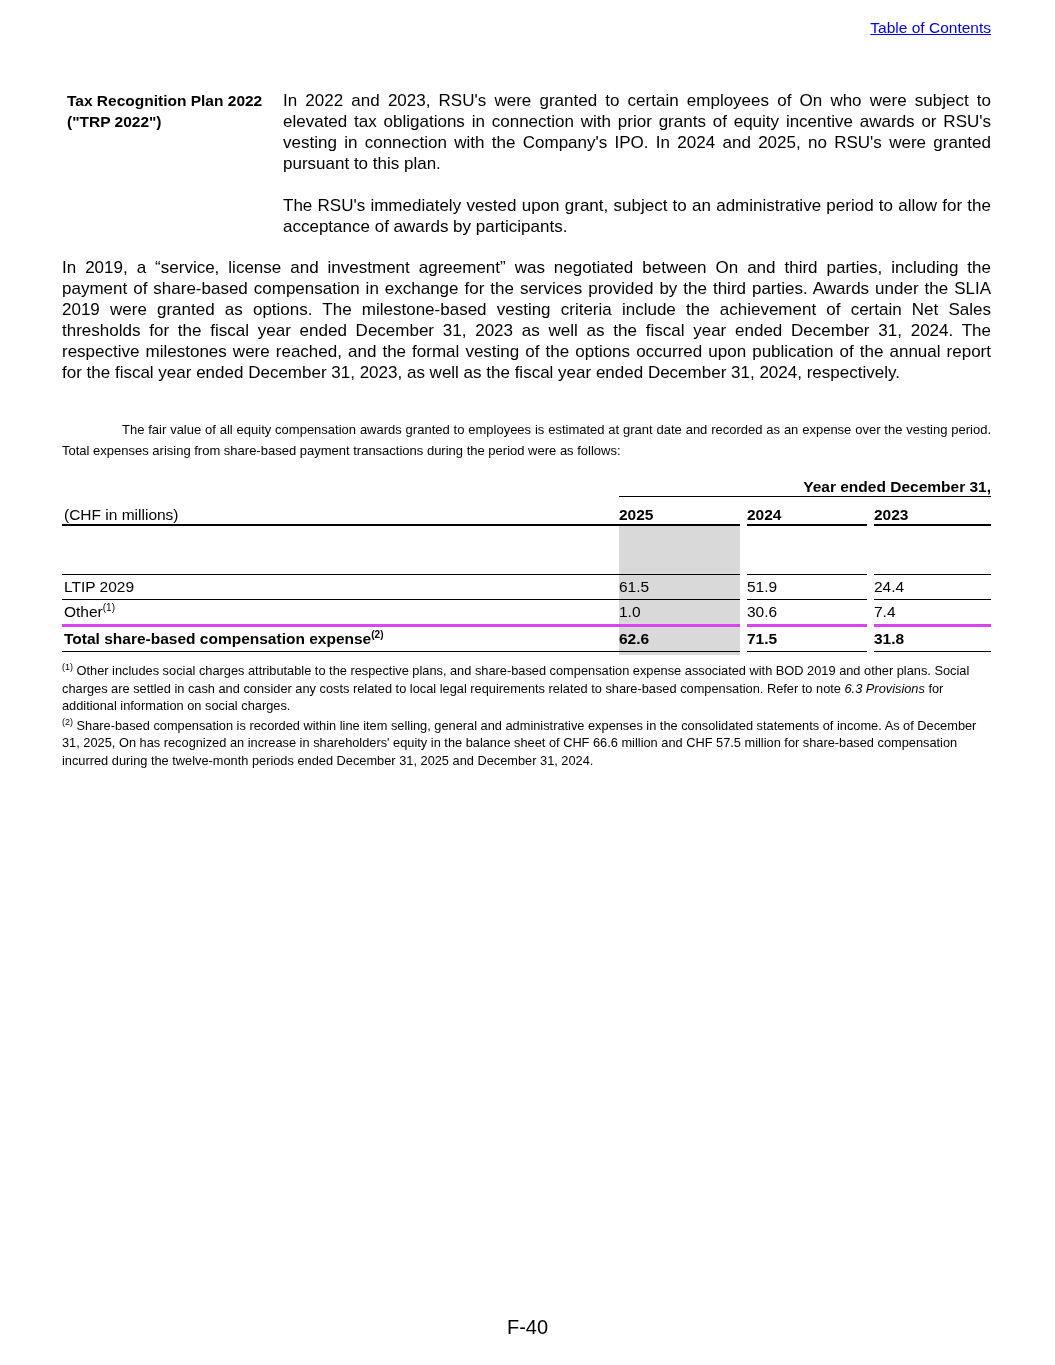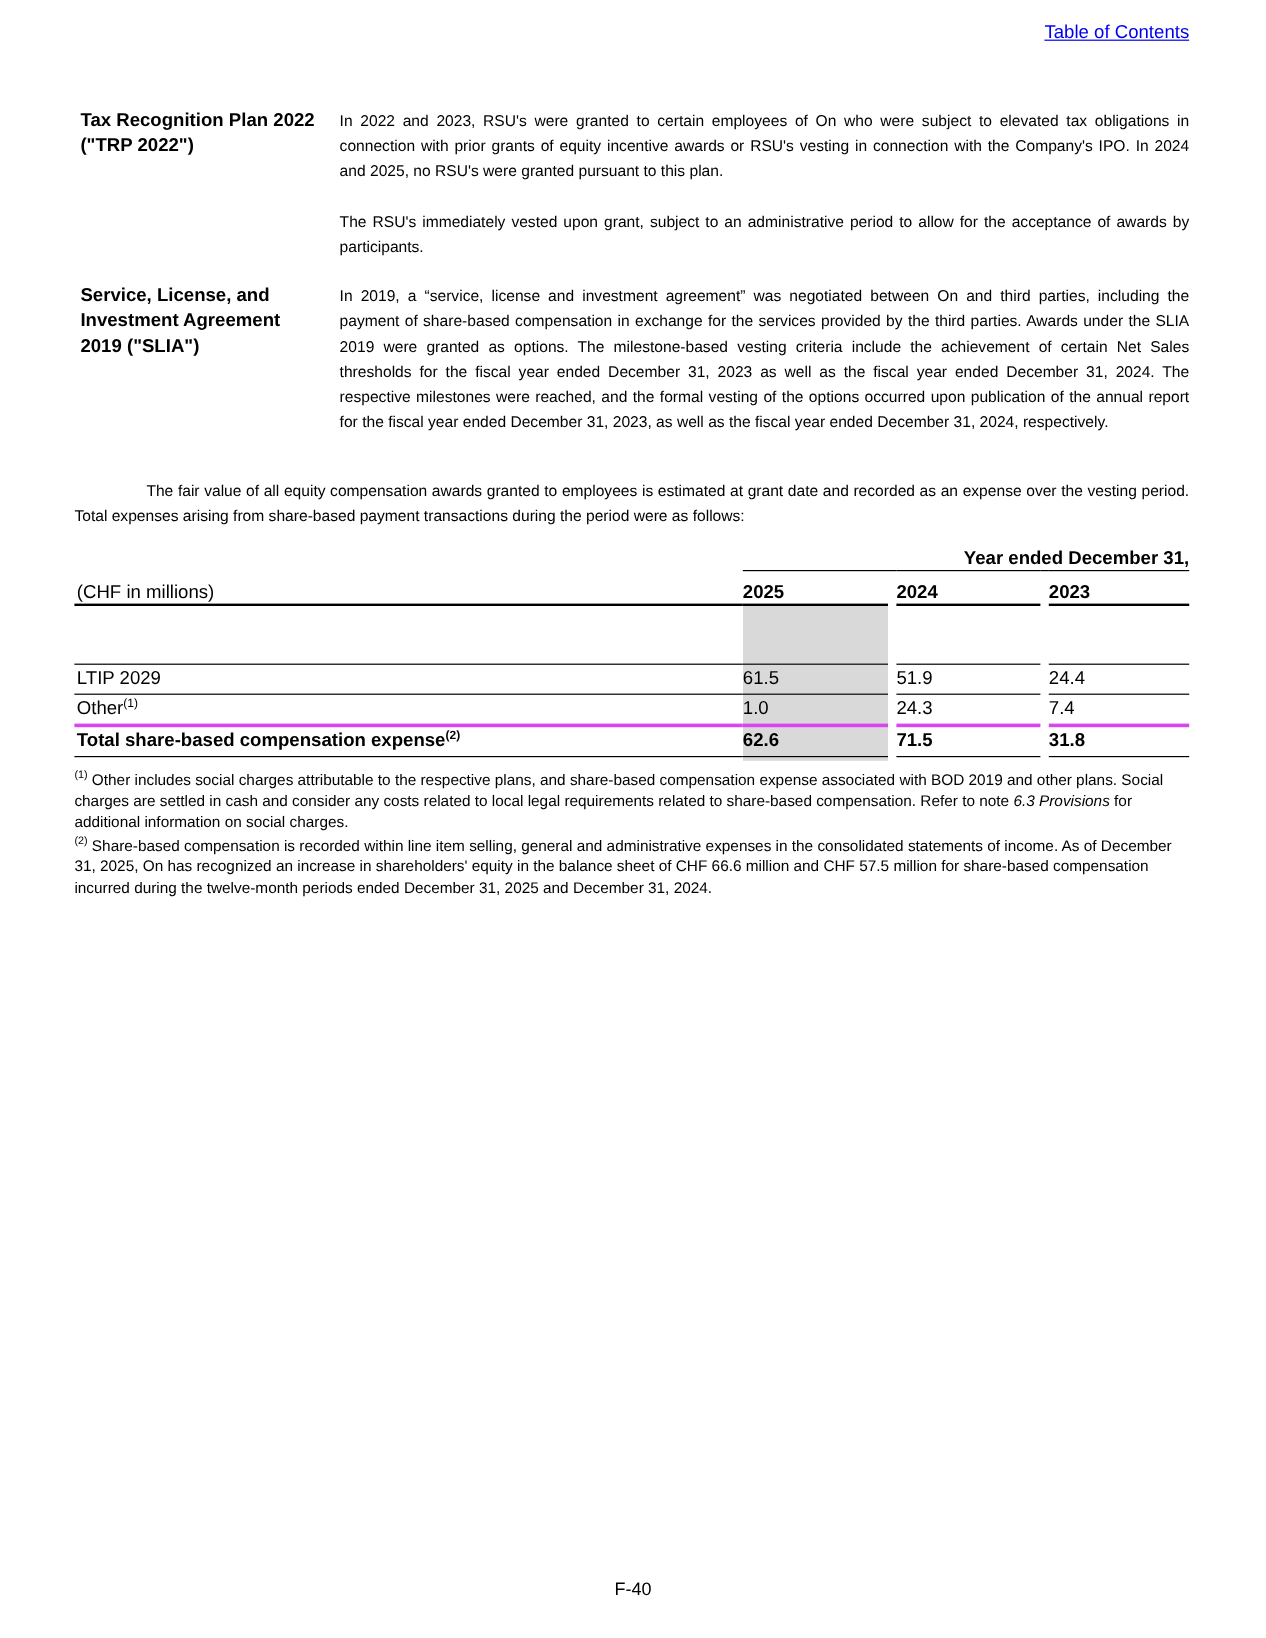--- a/index.html
+++ b/index.html
@@ -38,21 +38,21 @@
     margin-right: 18px;
     padding-left: 5px;
     flex-shrink: 0;
     font-weight: bold;
     font-size: 15.5px;
     line-height: 21px;
   }
   .def-body { flex: 1; }
   .def-body p {
     margin: 0 0 21px 0;
-    font-size: 13px;
+    font-size: 17px;
     line-height: 21px;
     text-align: justify;
   }
   .def-body p:last-child { margin-bottom: 0; }
   
   .intro {
     margin: 36px 0 0 0;
     font-size: 13px;
     line-height: 21px;
     text-align: justify;
@@ -104,42 +104,41 @@
   }
   .fn sup { font-size: 9px; }
   .fn .it { font-style: italic; }
   
   .page-number {
     position: absolute;
     left: 0;
     right: 0;
     top: 1316px;
     text-align: center;
-    font-size: 15px;
+    font-size: 20px;
   }
 </style>
 </head>
 <body>
 
 <div class="page">
 
   <div class="toc-row">
     <a href="#" class="toc-link">Table of Contents</a>
   </div>
 
   <section class="def-block first">
     <div class="def-label">Tax Recognition Plan 2022 ("TRP 2022")</div>
     <div class="def-body">
       <p>In 2022 and 2023, RSU's were granted to certain employees of On who were subject to elevated tax obligations in connection with prior grants of equity incentive awards or RSU's vesting in connection with the Company's IPO. In 2024 and 2025, no RSU's were granted pursuant to this plan.</p>
       <p>The RSU's immediately vested upon grant, subject to an administrative period to allow for the acceptance of awards by participants.</p>
     </div>
   </section>
 
   <section class="def-block second">
-    <div class="def-label">Service, License, and Investment Agreement 2019 ("SLIA")</div>
     <div class="def-body">
       <p>In 2019, a “service, license and investment agreement” was negotiated between On and third parties, including the payment of share-based compensation in exchange for the services provided by the third parties. Awards under the SLIA 2019 were granted as options. The milestone-based vesting criteria include the achievement of certain Net Sales thresholds for the fiscal year ended December 31, 2023 as well as the fiscal year ended December 31, 2024. The respective milestones were reached, and the formal vesting of the options occurred upon publication of the annual report for the fiscal year ended December 31, 2023, as well as the fiscal year ended December 31, 2024, respectively.</p>
     </div>
   </section>
 
   <p class="intro">The fair value of all equity compensation awards granted to employees is estimated at grant date and recorded as an expense over the vesting period. Total expenses arising from share-based payment transactions during the period were as follows:</p>
 
   <table class="fin-table">
     <colgroup>
       <col style="width:557px">
@@ -175,21 +174,21 @@
         <td class="num b1 g25">61.5</td>
         <td></td>
         <td class="num b1">51.9</td>
         <td></td>
         <td class="num b1">24.4</td>
       </tr>
       <tr class="data-row">
         <td class="lbl b3"><span>Other</span><sup>(1)</sup></td>
         <td class="num b3 g25">1.0</td>
         <td></td>
-        <td class="num b3">24.3</td>
+        <td class="num b3">30.6</td>
         <td></td>
         <td class="num b3">7.4</td>
       </tr>
       <tr class="data-row">
         <td class="lbl b1 bold"><span>Total share-based compensation expense</span><sup>(2)</sup></td>
         <td class="num b1 g25 bold">62.6</td>
         <td></td>
         <td class="num b1 bold">71.5</td>
         <td></td>
         <td class="num b1 bold">31.8</td>

